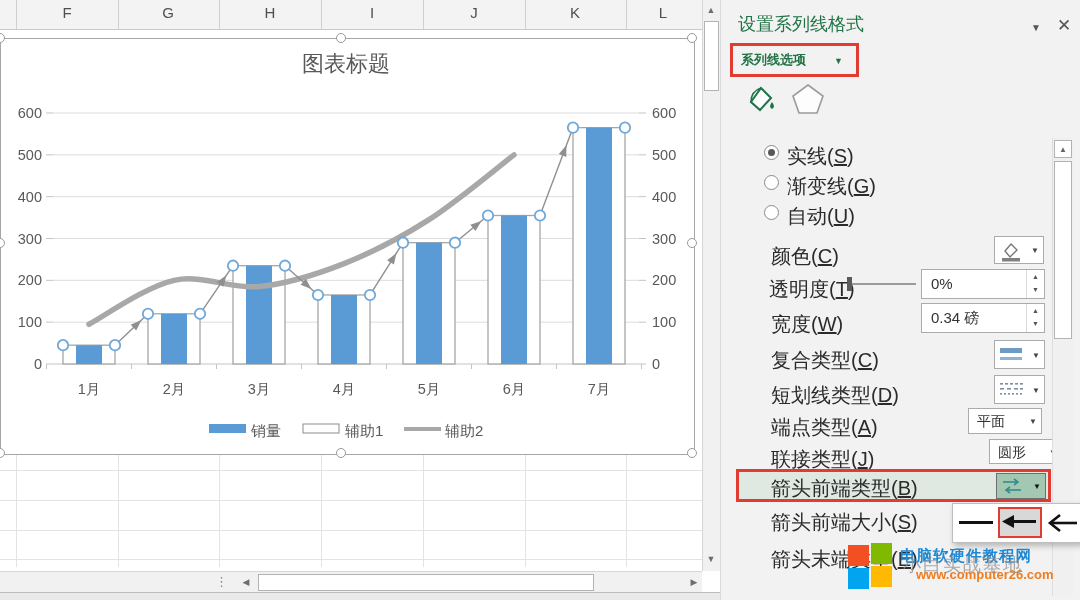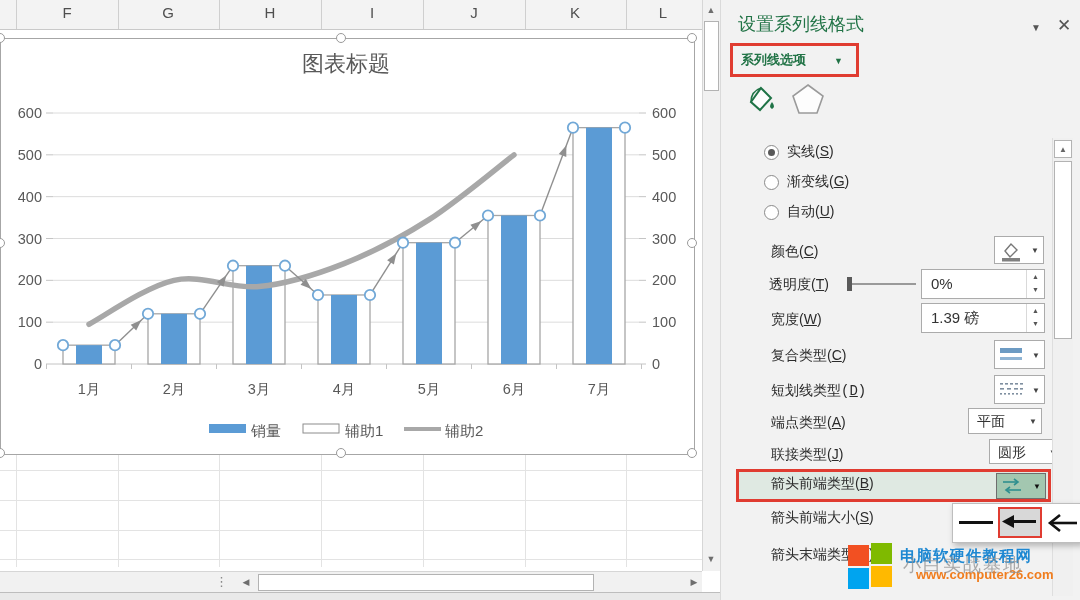--- a/index.html
+++ b/index.html
@@ -18,21 +18,21 @@
   
   #vscroll{left:702px;top:0;width:18px;height:571px;background:#f1f1f1;border-left:1px solid #d6d6d6;box-sizing:border-box;}
   #hscroll{left:0;top:571px;width:702px;height:21px;background:#f1f1f1;border-top:1px solid #d6d6d6;box-sizing:border-box;}
   .scrollbtn{position:absolute;color:#6e6e6e;font-size:9px;line-height:16px;text-align:center;width:16px;height:16px;}
   .thumb{position:absolute;background:#ffffff;border:1px solid #b3b3b3;box-sizing:border-box;}
   #bottomstrip{left:0;top:592px;width:1080px;height:8px;background:#e9e9e9;border-top:1px solid #bdbdbd;box-sizing:border-box;}
   
   #panel{left:720px;top:0;width:360px;height:600px;background:#f2f2f2;border-left:1px solid #dadada;box-sizing:border-box;}
   .ptitle{color:#217346;font-size:18px;}
   .green{color:#217346;}
-  .plabel{font-size:14px;color:#2b2b2b;white-space:nowrap;}
+  .plabel{font-size:20px;color:#2b2b2b;white-space:nowrap;}
   .redbox{position:absolute;border:3px solid #e03c31;box-sizing:border-box;}
   .radio{position:absolute;width:15px;height:15px;border-radius:50%;border:1.5px solid #8a8a8a;background:#fff;box-sizing:border-box;}
   .radio.sel::after{content:"";position:absolute;left:2.5px;top:2.5px;width:7px;height:7px;border-radius:50%;background:#595959;}
   .spinbox{position:absolute;background:#fff;border:1px solid #ababab;box-sizing:border-box;font-size:15px;color:#333;}
   .spinval{position:absolute;left:9px;top:5px;}
   .spincol{position:absolute;right:0;top:0;width:17px;height:100%;border-left:1px solid #d9d9d9;text-align:center;color:#555;}
   .spincol span{display:block;font-size:7px;line-height:13px;}
   .ddbtn{position:absolute;background:#fff;border:1px solid #ababab;box-sizing:border-box;}
   .ddarrow{position:absolute;right:4px;top:50%;transform:translateY(-50%);font-size:8px;color:#444;}
   .ddtext{position:absolute;left:8px;top:4px;font-size:14px;color:#333;}
@@ -252,37 +252,37 @@
     <div class="spinbox" style="left:200px;top:269px;width:124px;height:30px;">
       <span class="spinval">0%</span>
       <span class="spincol">
           <span>▲</span>
           <span>▼</span>
         </span>
     </div>
 
     <div class="abs plabel mnemonic" style="left:50px;top:311px;">宽度(<u>W</u>)</div>
     <div class="spinbox" style="left:200px;top:303px;width:124px;height:30px;">
-      <span class="spinval">1.39 磅</span>
+      <span class="spinval">0.34 磅</span>
       <span class="spincol">
           <span>▲</span>
           <span>▼</span>
         </span>
     </div>
 
     <div class="abs plabel mnemonic" style="left:50px;top:347px;">复合类型(<u>C</u>)</div>
     <div class="ddbtn" style="left:273px;top:340px;width:51px;height:29px;">
       <svg width="24" height="18" style="position:absolute;left:5px;top:5px;">
         <rect x="0" y="2" width="22" height="5" fill="#6d9bc3"></rect>
         <rect x="0" y="11" width="22" height="3" fill="#8fb4d4"></rect>
       </svg>
       <span class="ddarrow">▼</span>
     </div>
 
-    <div class="abs plabel mnemonic" style="left:50px;top:382px;font-family:Liberation Mono, monospace;">短划线类型(<u>D</u>)</div>
+    <div class="abs plabel mnemonic" style="left:50px;top:382px;">短划线类型(<u>D</u>)</div>
     <div class="ddbtn" style="left:273px;top:375px;width:51px;height:29px;">
       <svg width="26" height="18" style="position:absolute;left:4px;top:5px;">
         <g fill="#7f8fa0">
           <rect x="1" y="2" width="3" height="1.6"></rect>
             <rect x="6" y="2" width="3" height="1.6"></rect>
             <rect x="11" y="2" width="3" height="1.6"></rect>
             <rect x="16" y="2" width="3" height="1.6"></rect>
             <rect x="21" y="2" width="3" height="1.6"></rect>
           <rect x="1" y="7" width="4" height="1.6"></rect>
             <rect x="8" y="7" width="4" height="1.6"></rect>

